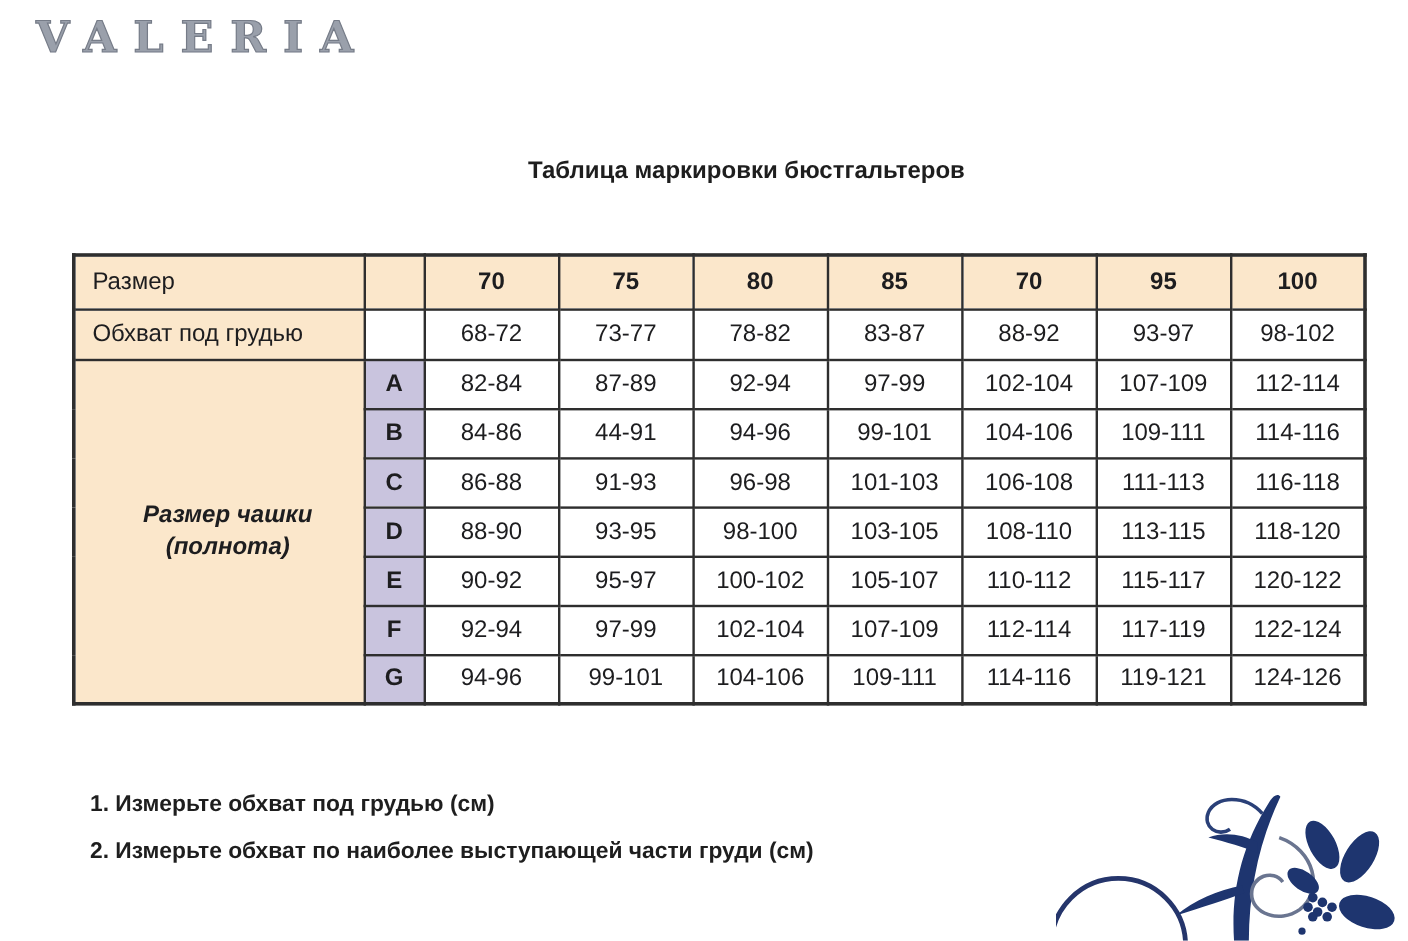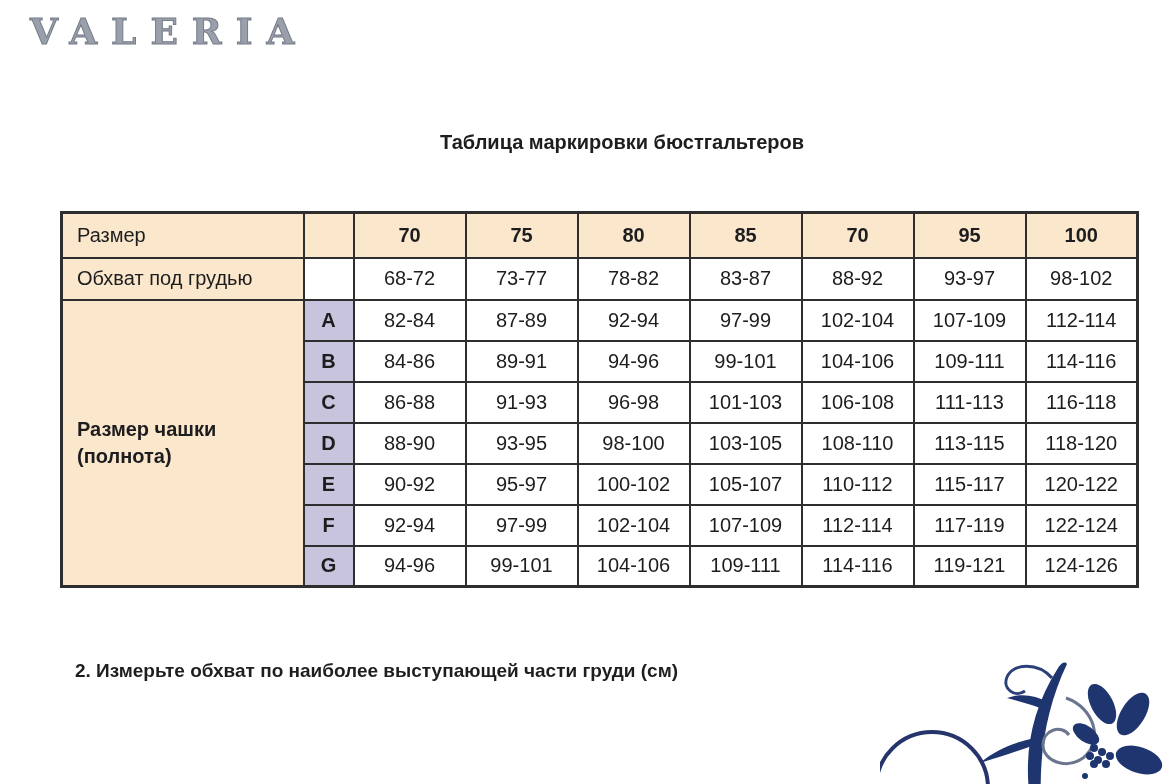--- a/index.html
+++ b/index.html
@@ -28,21 +28,21 @@
     padding:0;overflow:hidden;white-space:nowrap;
   }
   tr.r-head{height:45px;}
   tr.r-under{height:42px;}
   tr.r-cup{height:41px;}
   .peach{background:#fbe7cb;}
   .lav{background:#c9c4de;}
   .left-label{text-align:left !important;padding-left:14px !important;font-weight:normal;}
   .bold{font-weight:bold;}
   .cup-label{line-height:1.35;}
-  .cup-label span{display:block;text-align:left;padding-left:14px;font-weight:bold;}
+  .cup-label span{display:block;text-align:center;padding-left:14px;font-weight:bold;font-style:italic;}
   .instructions{
     position:absolute;left:75px;top:660px;
     font-size:19px;font-weight:bold;color:#1e1e1e;
   }
   .instructions .line{margin-bottom:17px;}
   .ornament{
     position:absolute;left:880px;top:660px;width:290px;height:140px;
   }
 </style>
 </head>
@@ -99,21 +99,21 @@
       <td>87-89</td>
       <td>92-94</td>
       <td>97-99</td>
       <td>102-104</td>
       <td>107-109</td>
       <td>112-114</td>
     </tr>
     <tr class="r-cup">
       <td class="lav bold">B</td>
       <td>84-86</td>
-      <td>89-91</td>
+      <td>44-91</td>
       <td>94-96</td>
       <td>99-101</td>
       <td>104-106</td>
       <td>109-111</td>
       <td>114-116</td>
     </tr>
     <tr class="r-cup">
       <td class="lav bold">C</td>
       <td>86-88</td>
       <td>91-93</td>
@@ -160,20 +160,21 @@
       <td>104-106</td>
       <td>109-111</td>
       <td>114-116</td>
       <td>119-121</td>
       <td>124-126</td>
     </tr>
   </tbody>
     </table>
 
   <div class="instructions">
+    <div class="line">1. Измерьте обхват под грудью (см)</div>
     <div class="line">2. Измерьте обхват по наиболее выступающей части груди (см)</div>
   </div>
 
   <svg class="ornament" viewBox="0 0 290 140" width="290" height="140" xmlns="http://www.w3.org/2000/svg">
 
     <circle cx="52" cy="128" r="56" fill="none" stroke="#25356b" stroke-width="4"></circle>
 
     <path fill="#1e356f" d="M150,140 C144,96 150,52 178,8 C181,3 185,1 187,4 C167,46 159,92 161,140 Z"></path>
 
     <path fill="#1e356f" d="M155,78 C135,82 115,90 100,103 C122,96 141,90 157,84 Z"></path>

